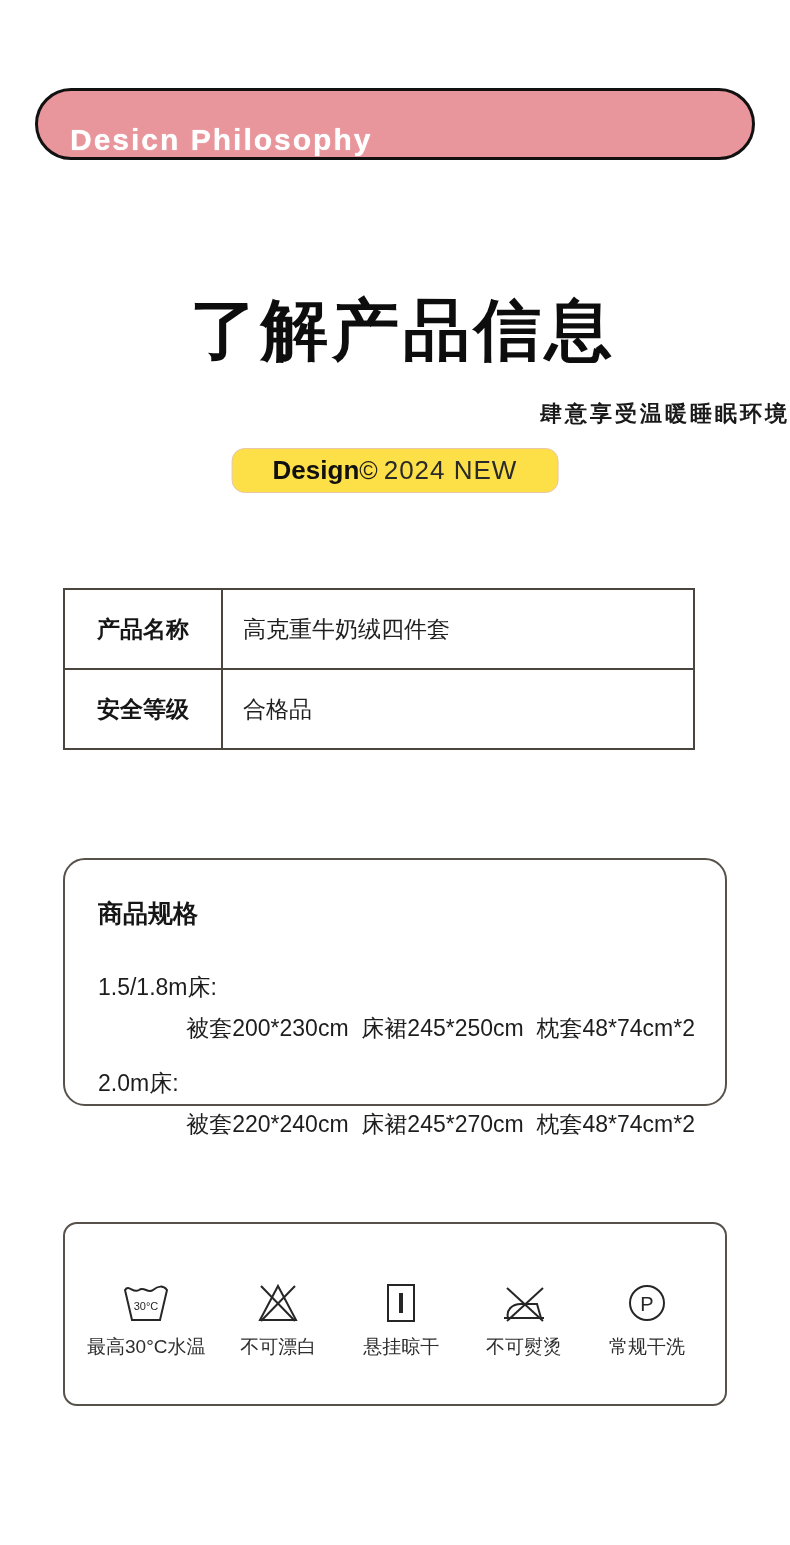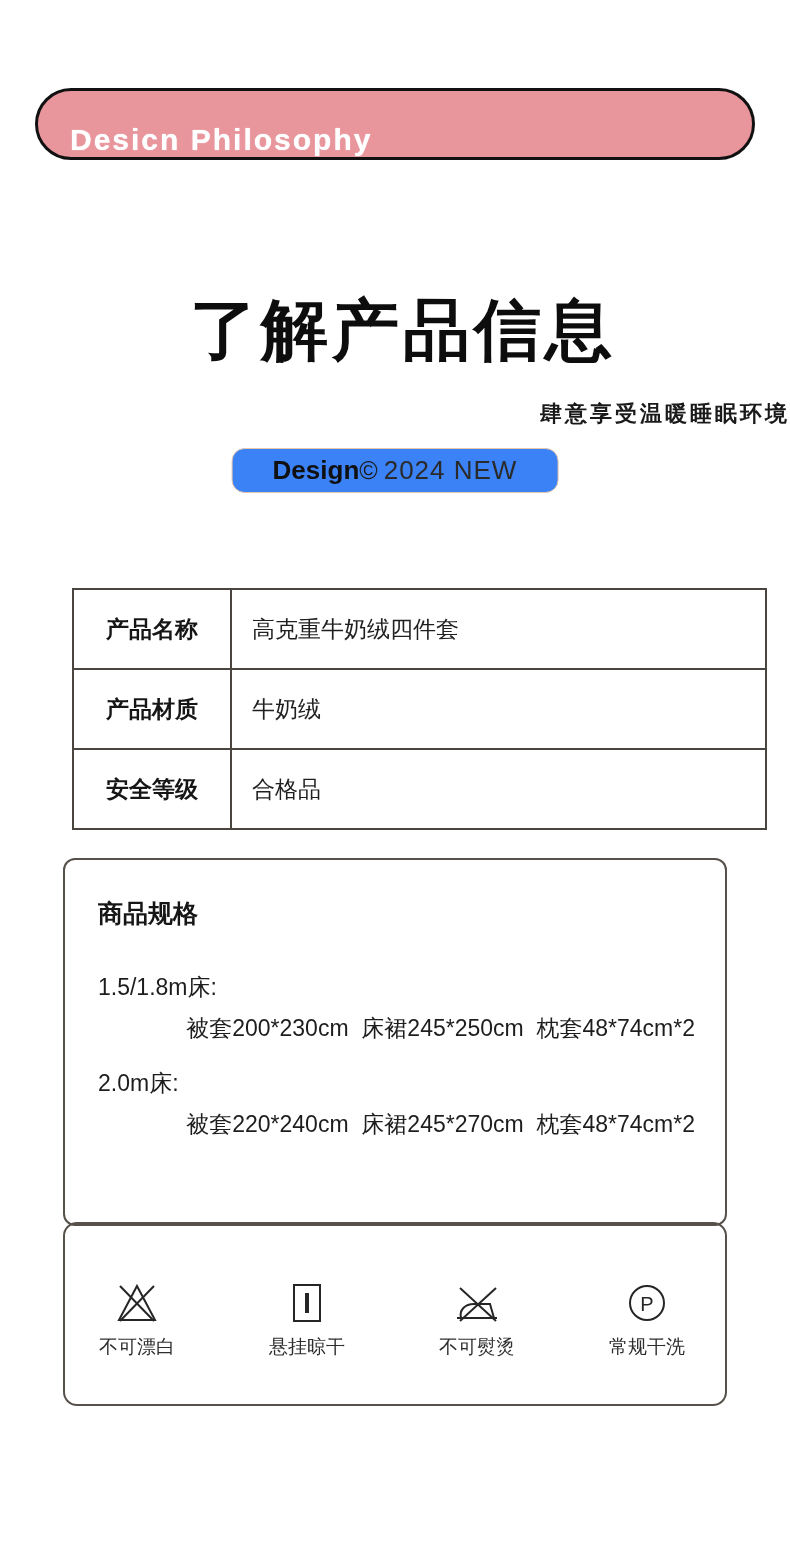--- a/index.html
+++ b/index.html
@@ -42,56 +42,56 @@
   .hero-subtitle {
     position: absolute; top: 399px; left: 0; width: 100%;
     text-align: right;
     font-size: 22px; font-weight: 700; letter-spacing: 3px;
     color: #1a1a1a;
   }
   .design-badge {
     position: absolute; top: 448px; left: 50%;
     transform: translateX(-50%);
     height: 45px;
-    background: #3b82f6;
+    background: #fde047;
     border: 1px solid #e7c6a9;
     border-radius: 13px;
     display: flex; align-items: center;
     padding: 0 40px;
     white-space: nowrap;
   }
   .badge-bold { font-size: 26px; font-weight: 900; color: #101010; }
   .badge-copy { font-size: 25px; font-weight: 400; color: #1c1c1c; }
   .badge-rest { font-size: 26px; font-weight: 300; color: #2a2a2a; letter-spacing: 1px; margin-left: 6px; }
 
   
   .info-table {
-    position: absolute; top: 588px; left: 72px;
-    width: 695px;
+    position: absolute; top: 588px; left: 63px;
+    width: 632px;
     border-collapse: collapse;
   }
   .info-table td {
     border: 2px solid #4B453F;
     height: 80px;
     font-size: 23px;
   }
   .info-table td.cell-label {
     width: 158px; text-align: center;
     font-weight: 700; color: #161616;
   }
   .info-table td.cell-value {
     padding-left: 20px; font-weight: 400; color: #1f1f1f;
   }
 
   
   .spec-box {
     position: absolute; top: 858px; left: 63px;
-    width: 664px; height: 368px;
+    width: 664px; height: 248px;
     border: 2px solid #57514B;
-    border-radius: 12px;
+    border-radius: 22px;
     padding: 37px 30px 0 33px;
   }
   .spec-title { font-size: 25px; font-weight: 700; color: #161616; }
   .spec-group-1 { margin-top: 42px; }
   .spec-group-2 { margin-top: 24px; }
   .spec-size { font-size: 23px; color: #1d1d1d; margin-bottom: 10px; }
   .spec-detail { font-size: 23px; color: #1d1d1d; white-space: pre-wrap; text-align: right; }
 
   
   .care-box {
@@ -126,44 +126,49 @@
   <span class="badge-rest">2024 NEW</span>
 </div>
 
 <table class="info-table">
   <tbody>
     <tr>
       <td class="cell-label">产品名称</td>
       <td class="cell-value">高克重牛奶绒四件套</td>
     </tr>
     <tr>
-      <td class="cell-label">产品材质</td>
-      <td class="cell-value">牛奶绒</td>
-    </tr>
-    <tr>
       <td class="cell-label">安全等级</td>
       <td class="cell-value">合格品</td>
     </tr>
   </tbody>
 </table>
 
 <div class="spec-box">
   <div class="spec-title">商品规格</div>
   <div class="spec-group-1">
     <div class="spec-size">1.5/1.8m床:</div>
     <div class="spec-detail">被套200*230cm  床裙245*250cm  枕套48*74cm*2</div>
   </div>
   <div class="spec-group-2">
     <div class="spec-size">2.0m床:</div>
     <div class="spec-detail">被套220*240cm  床裙245*270cm  枕套48*74cm*2</div>
   </div>
 </div>
 
 <div class="care-box">
 
+  <div class="care-item">
+    <span>
+      <svg width="52" height="44" viewBox="0 0 52 44">
+        <path class="icon-stroke" d="M5 9 C9 3 13 13 19 9 C24 5 28 13 33 9 C38 5 43 4 47 9 L40 39 L12 39 Z"></path>
+        <text x="26" y="29" font-size="11" font-family="Liberation Sans, sans-serif" fill="#262626" text-anchor="middle">30°C</text>
+      </svg>
+    </span>
+    <span class="care-label">最高30°C水温</span>
+  </div>
 
   <div class="care-item">
     <span>
       <svg width="48" height="44" viewBox="0 0 48 44">
         <path class="icon-stroke" d="M24 5 L42 39 L6 39 Z"></path>
         <line class="icon-stroke" x1="7" y1="5" x2="41" y2="40"></line>
         <line class="icon-stroke" x1="41" y1="5" x2="7" y2="40"></line>
       </svg>
     </span>
     <span class="care-label">不可漂白</span>

